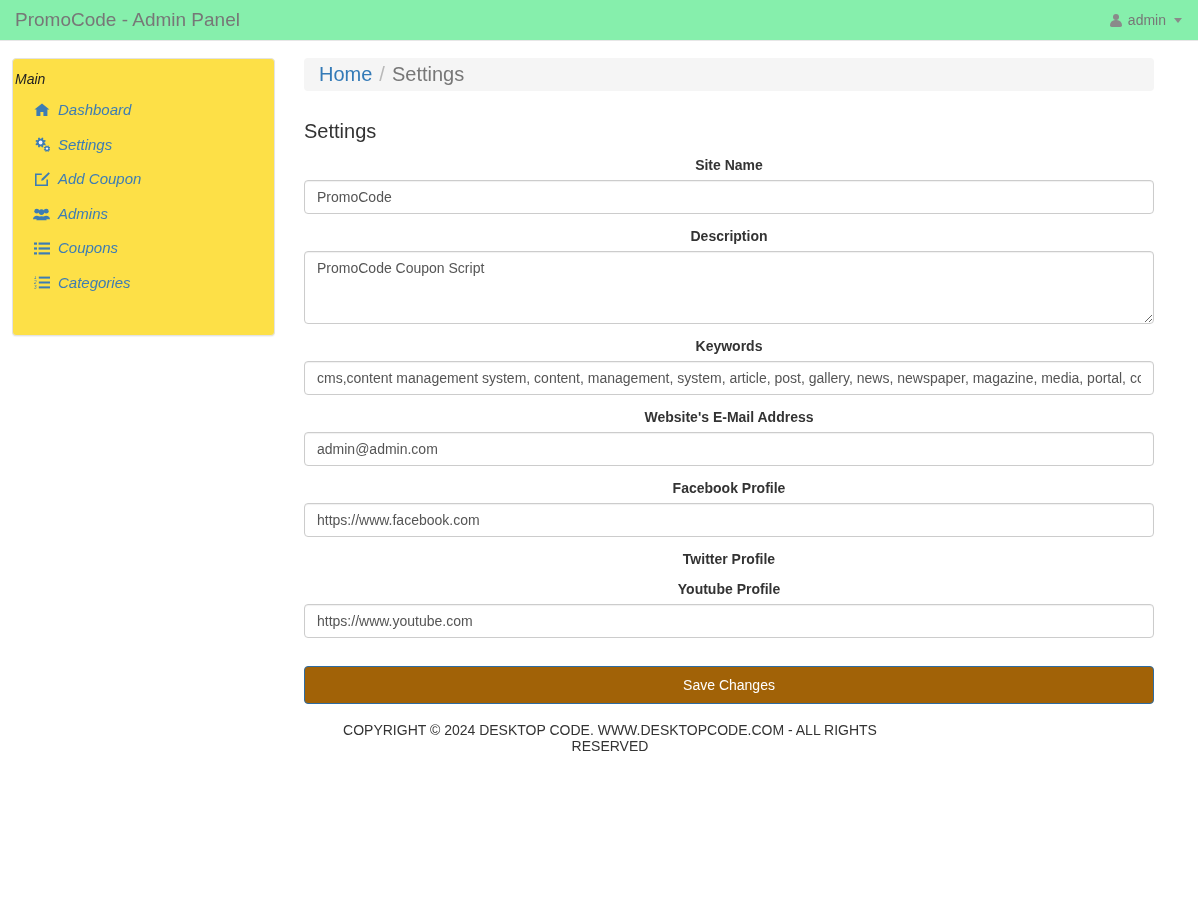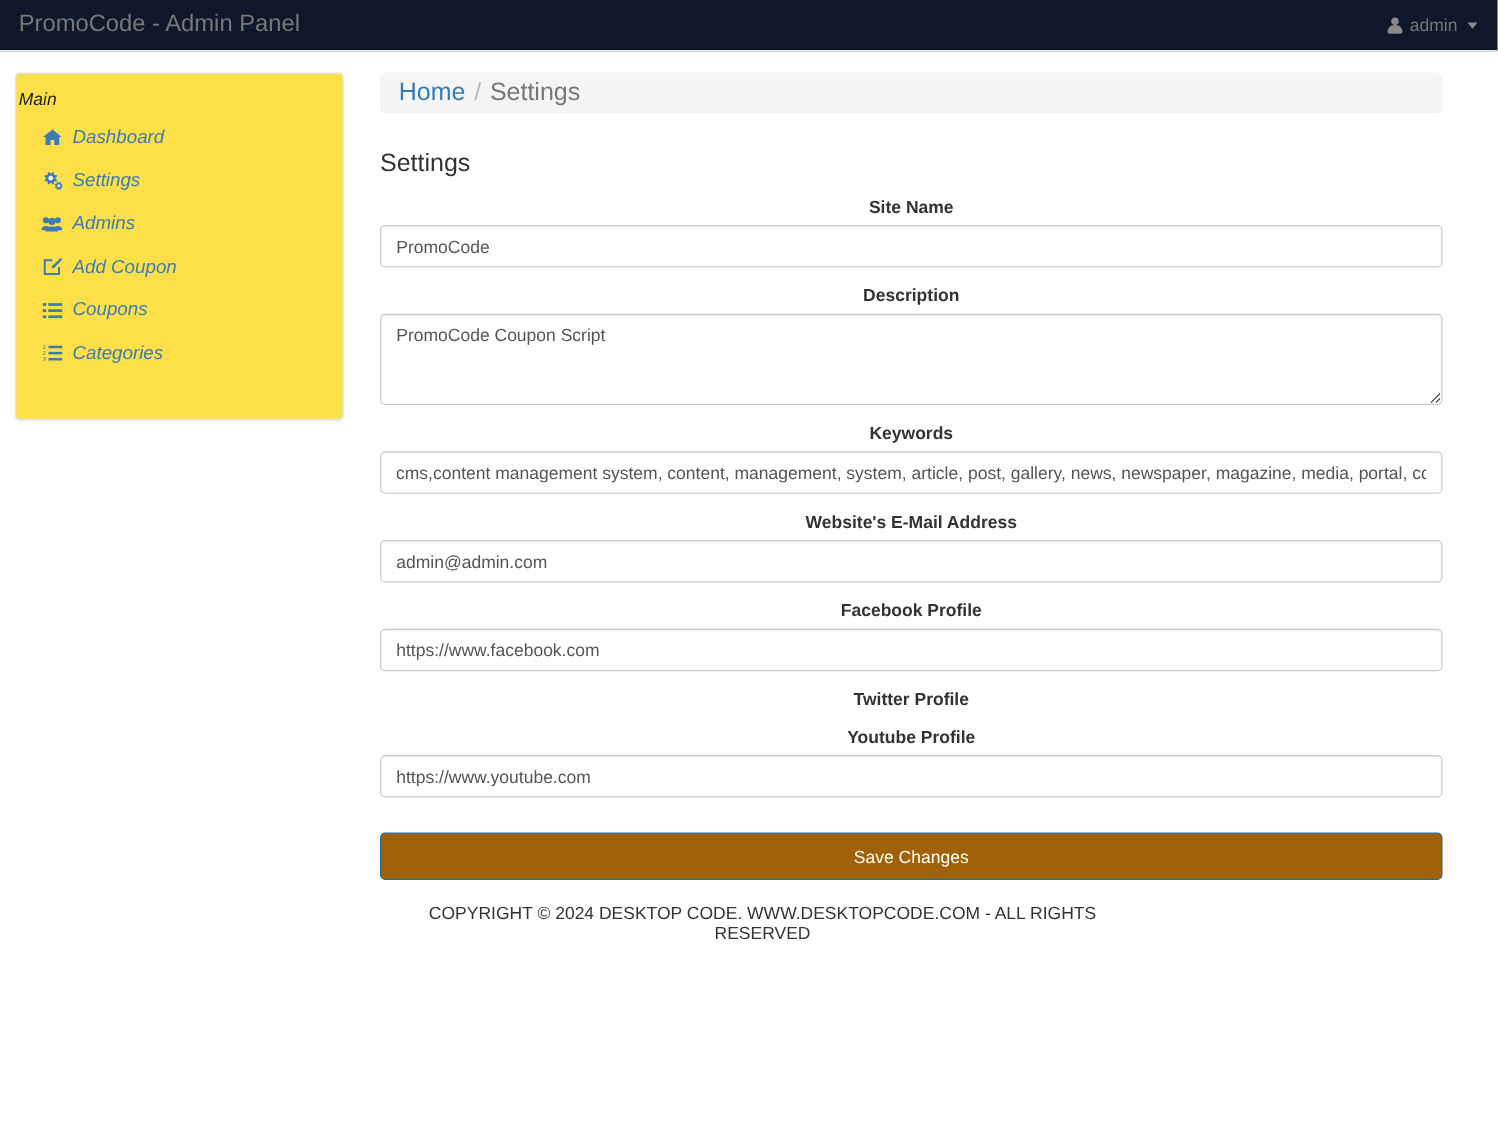--- a/index.html
+++ b/index.html
@@ -10,21 +10,21 @@
     font-family: "Liberation Sans", sans-serif;
     font-size: 14px;
     color: #333333;
     overflow: hidden;
   }
 
   
   .navbar {
     position: absolute; top: 0; left: 0;
     width: 1198px; height: 41px;
-    background: #0f172a;
+    background: #86efac;
     border-bottom: 1px solid #e7e7e7;
   }
   .navbar-brand {
     position: absolute; left: 15px; top: 0;
     height: 40px; line-height: 40px;
     font-size: 19px; color: #777777;
     white-space: nowrap;
   }
   .navbar-right {
     position: absolute; right: 16px; top: 0;
@@ -174,44 +174,44 @@
           <circle cx="7.6" cy="5.5" r="1.9" fill="#f5f5f5"></circle>
           <path fill="currentColor" d="M13.2 8.4l-.9.3.2.9-.5.5-.9-.2-.3.9.8.5v.7l-.8.5.3.9.9-.2.5.5-.2.9.9.3.5-.8h.7l.5.8.9-.3-.2-.9.5-.5.9.2.2-.9-.8-.5v-.7l.8-.5-.2-.9-.9.2-.5-.5.2-.9-.9-.3-.5.8h-.7z"></path>
           <circle cx="14" cy="11.6" r="1.2" fill="#f5f5f5"></circle>
         </svg>
       </span>
       <span>Settings</span>
     </li>
 
     <li class="nav-item">
       <span class="nav-icon">
+        <svg width="16" height="15" viewBox="0 0 16 15">
+          <path fill="none" stroke="currentColor" stroke-width="1.6" d="M13.2 7.5v5.7H1.8V2.2h6"></path>
+          <path fill="currentColor" d="M14.6 0.3 15.9 1.6 9.2 8.3 7.2 8.8 7.7 6.8z"></path>
+        </svg>
+      </span>
+      <span>Add Coupon</span>
+    </li>
+
+    <li class="nav-item">
+      <span class="nav-icon">
         <svg width="18" height="14" viewBox="0 0 18 14">
           <circle cx="4" cy="4" r="2.6" fill="currentColor"></circle>
           <circle cx="14" cy="4" r="2.6" fill="currentColor"></circle>
           <circle cx="9" cy="5" r="3" fill="currentColor"></circle>
           <path fill="currentColor" d="M0 12.5c0-2.2 1.8-3.6 4-3.6s4 1.4 4 3.6z"></path>
           <path fill="currentColor" d="M10 12.5c0-2.2 1.8-3.6 4-3.6s4 1.4 4 3.6z"></path>
           <path fill="currentColor" d="M3.6 13.6c0-2.6 2.2-4.2 5.4-4.2s5.4 1.6 5.4 4.2z"></path>
         </svg>
       </span>
       <span>Admins</span>
     </li>
 
     <li class="nav-item">
       <span class="nav-icon">
-        <svg width="16" height="15" viewBox="0 0 16 15">
-          <path fill="none" stroke="currentColor" stroke-width="1.6" d="M13.2 7.5v5.7H1.8V2.2h6"></path>
-          <path fill="currentColor" d="M14.6 0.3 15.9 1.6 9.2 8.3 7.2 8.8 7.7 6.8z"></path>
-        </svg>
-      </span>
-      <span>Add Coupon</span>
-    </li>
-
-    <li class="nav-item">
-      <span class="nav-icon">
         <svg width="16" height="13" viewBox="0 0 16 13">
           <rect x="0" y="0.5" width="3" height="2.2" fill="currentColor"></rect>
           <rect x="4.6" y="0.5" width="11.4" height="2.2" fill="currentColor"></rect>
           <rect x="0" y="5.4" width="3" height="2.2" fill="currentColor"></rect>
           <rect x="4.6" y="5.4" width="11.4" height="2.2" fill="currentColor"></rect>
           <rect x="0" y="10.3" width="3" height="2.2" fill="currentColor"></rect>
           <rect x="4.6" y="10.3" width="11.4" height="2.2" fill="currentColor"></rect>
         </svg>
       </span>
       <span>Coupons</span>

